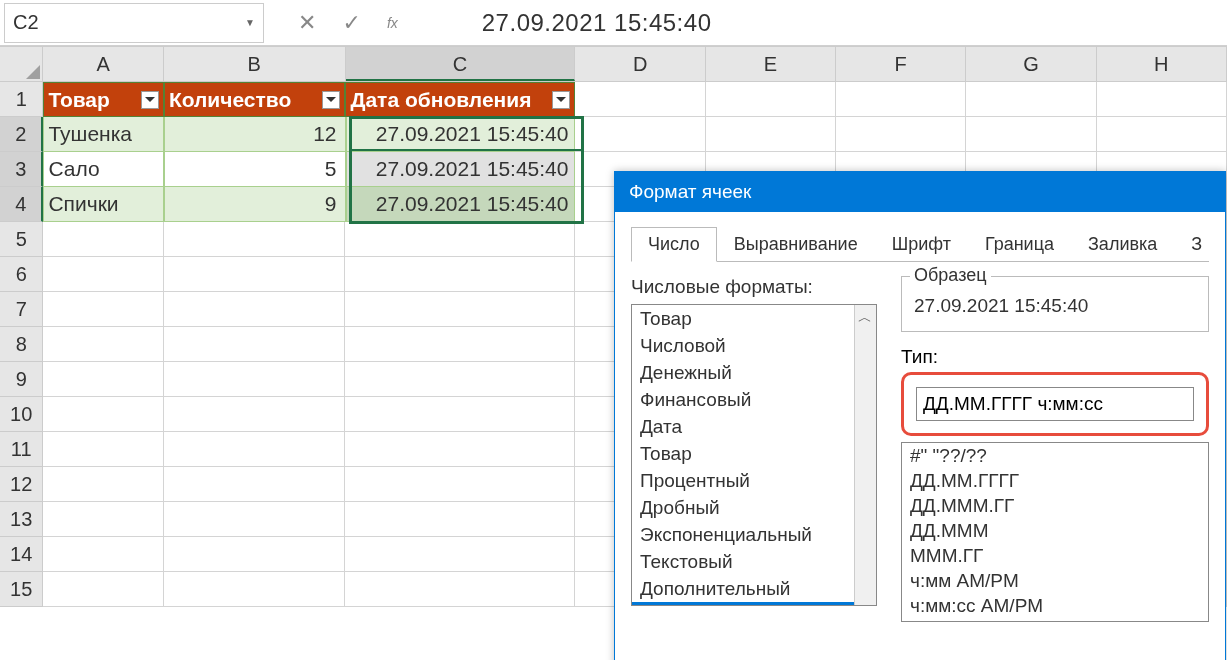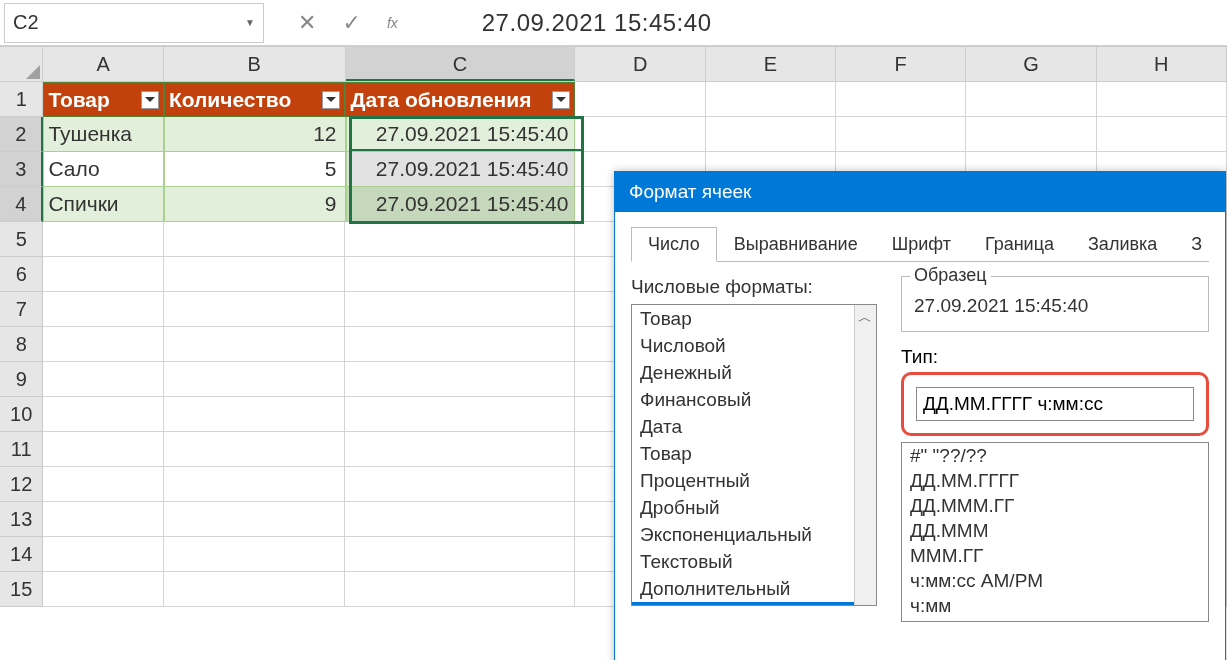--- a/index.html
+++ b/index.html
@@ -317,20 +317,21 @@
           <div class="type-input-wrap">
             <input class="type-input" value="ДД.ММ.ГГГГ ч:мм:сс" style="">
           </div>
           <div class="typelist">
             <div id="typelist">
                 <div class="tl-item">#" "??/??</div>
                 <div class="tl-item">ДД.ММ.ГГГГ</div>
                 <div class="tl-item">ДД.МММ.ГГ</div>
                 <div class="tl-item">ДД.МММ</div>
                 <div class="tl-item">МММ.ГГ</div>
+                <div class="tl-item">ч:мм AM/PM</div>
                 <div class="tl-item">ч:мм:сс AM/PM</div>
                 <div class="tl-item">ч:мм</div>
               </div>
           </div>
         </div>
       </div>
     </div>
   </div>
 </div>
 

